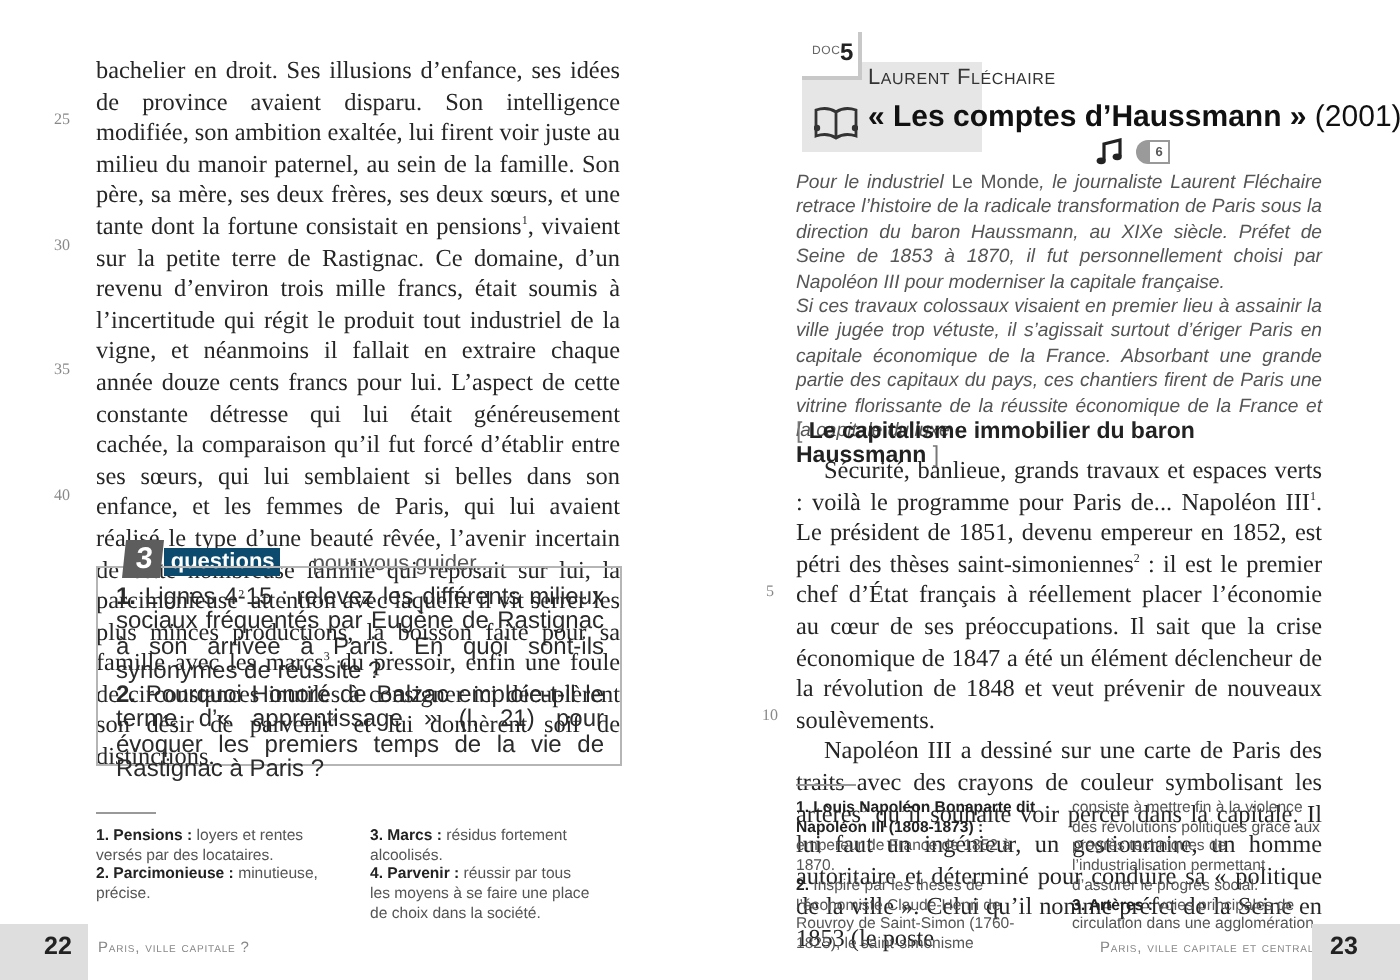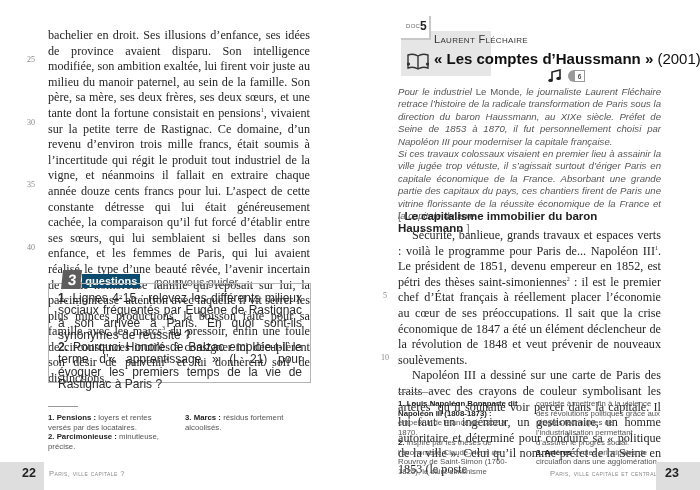--- a/index.html
+++ b/index.html
@@ -85,20 +85,21 @@
     <div><b>2.</b><span> Pourquoi Honoré de Balzac emploie-t-il le terme d’« apprentissage » (l. 21) pour évoquer les premiers temps de la vie de Rastignac à Paris ?</span></div>
   </div>
 
   <div class="fn-rule" style="left:48px; top:406px;"></div>
   <div class="fn-col" style="left:48px; top:413px; width:122px;">
     <div><b>1. Pensions :</b><span> loyers et rentes versés par des locataires.</span></div>
     <div><b>2. Parcimonieuse :</b><span> minutieuse, précise.</span></div>
   </div>
   <div class="fn-col" style="left:185px; top:413px; width:110px;">
     <div><b>3. Marcs :</b><span> résidus fortement alcoolisés.</span></div>
+    <div><b>4. Parvenir :</b><span> réussir par tous les moyens à se faire une place de choix dans la société.</span></div>
   </div>
 
   <div class="pagenum-box" style="left:0;"></div>
   <span class="pagenum" style="left:22px; top:466px;">22</span>
   <span class="running-head" style="left:49px; top:469px;">Paris, ville capitale ?</span>
 </div>
 
 <div class="page page-right">
   <div class="doc-bg"></div>
   <div class="doc-tab">

